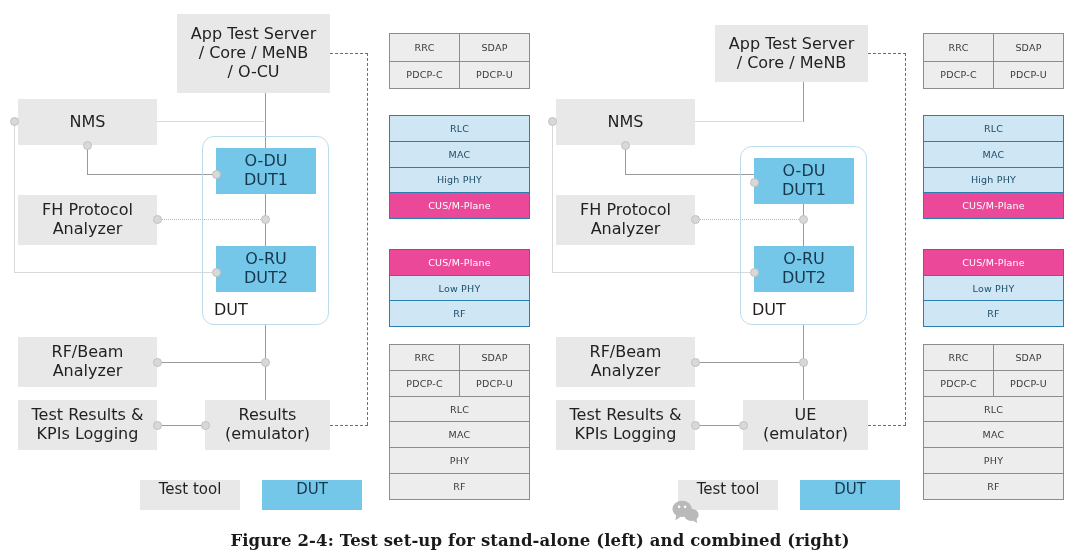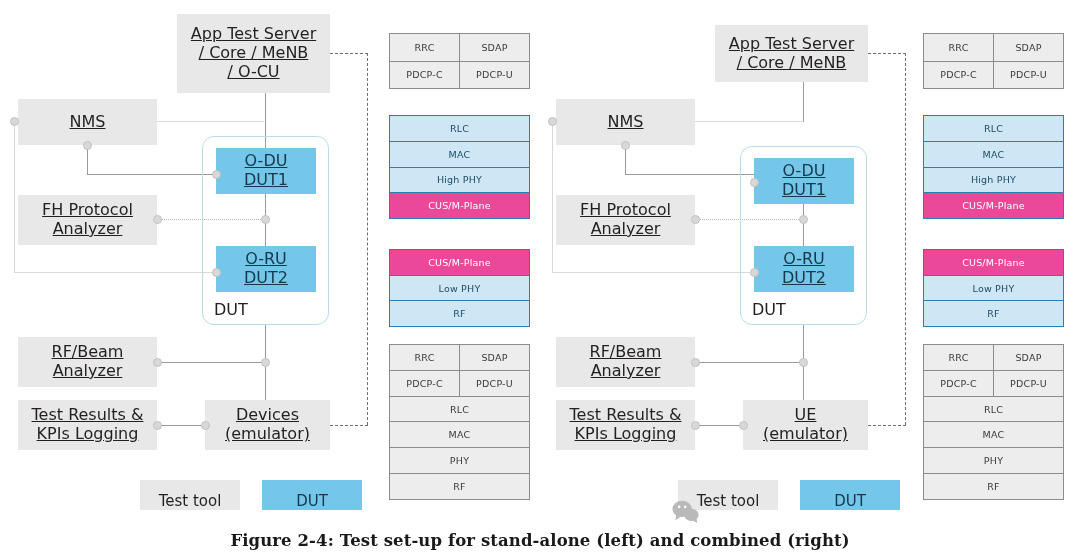--- a/index.html
+++ b/index.html
@@ -6,21 +6,21 @@
   body{width:1080px;height:559px;position:relative;overflow:hidden;
        font-family:"DejaVu Sans","Liberation Sans",sans-serif;color:#231f20;}
 
   #canvas{position:absolute;left:0;top:0;width:1080px;height:559px;}
 
   
   .node{position:absolute;box-sizing:border-box;display:flex;align-items:center;
         justify-content:center;text-align:center;line-height:1.18;}
   .gray{background:#e8e8e8;color:#231f20;}
   .blue{background:#74c7e8;color:#17374d;}
-  .node span{display:block;white-space:pre-line;text-decoration:underline;}
+  .node span{display:block;white-space:pre-line;}
 
   
   .dut-box{position:absolute;box-sizing:border-box;border:1.6px solid #bcdcee;
            border-radius:12px;background:transparent;}
   .dut-label{position:absolute;font-size:16px;color:#231f20;}
 
   
   .ln{position:absolute;background:#9a9a9a;}
   .ln.h{height:1.4px;}
   .ln.v{width:1.4px;}
@@ -42,21 +42,21 @@
          font-size:9.5px;letter-spacing:.2px;}
   .scell.half{border-right:1px solid #8c8c8c;}
   .scell.half:last-child{border-right:none;}
   .sg{background:#ededed;color:#3a3a3a;}
   .sl{background:#cfe6f5;color:#1d4d68;}
   .sd{background:#ec4899;color:#ffffff;}
   .srow.sep-blue{border-bottom:1px solid #2a7fb0;}
 
   
   .legend-item{position:absolute;box-sizing:border-box;display:flex;
-       align-items:flex-end;justify-content:center;font-size:15px;}
+       align-items:flex-start;justify-content:center;font-size:15px;}
 
   
   .caption{position:absolute;left:0;top:531px;width:1080px;text-align:center;
      font-family:"DejaVu Serif","Liberation Serif",serif;font-weight:bold;
      font-size:16.5px;color:#1a1a1a;letter-spacing:.1px;}
 
   
   .wm{position:absolute;left:672px;top:500px;display:flex;align-items:center;
       gap:7px;color:#b9b9b9;font-size:25px;letter-spacing:1px;
       font-family:"DejaVu Sans","Liberation Sans",sans-serif;}
@@ -110,21 +110,21 @@
     <span>RF/Beam
 Analyzer</span>
   </div>
 
   <div class="node gray" style="left:18px;top:400px;width:139px;height:50px;font-size:16px;">
     <span>Test Results &amp;
 KPIs Logging</span>
   </div>
 
   <div class="node gray" style="left:205px;top:400px;width:125px;height:50px;font-size:16px;">
-    <span>Devices
+    <span>Results
 (emulator)</span>
   </div>
 
   <div class="node blue" style="left:216px;top:148px;width:100px;height:46px;font-size:16px;">
     <span>O-DU
 DUT1</span>
   </div>
 
   <div class="node blue" style="left:216px;top:246px;width:100px;height:46px;font-size:16px;">
     <span>O-RU

